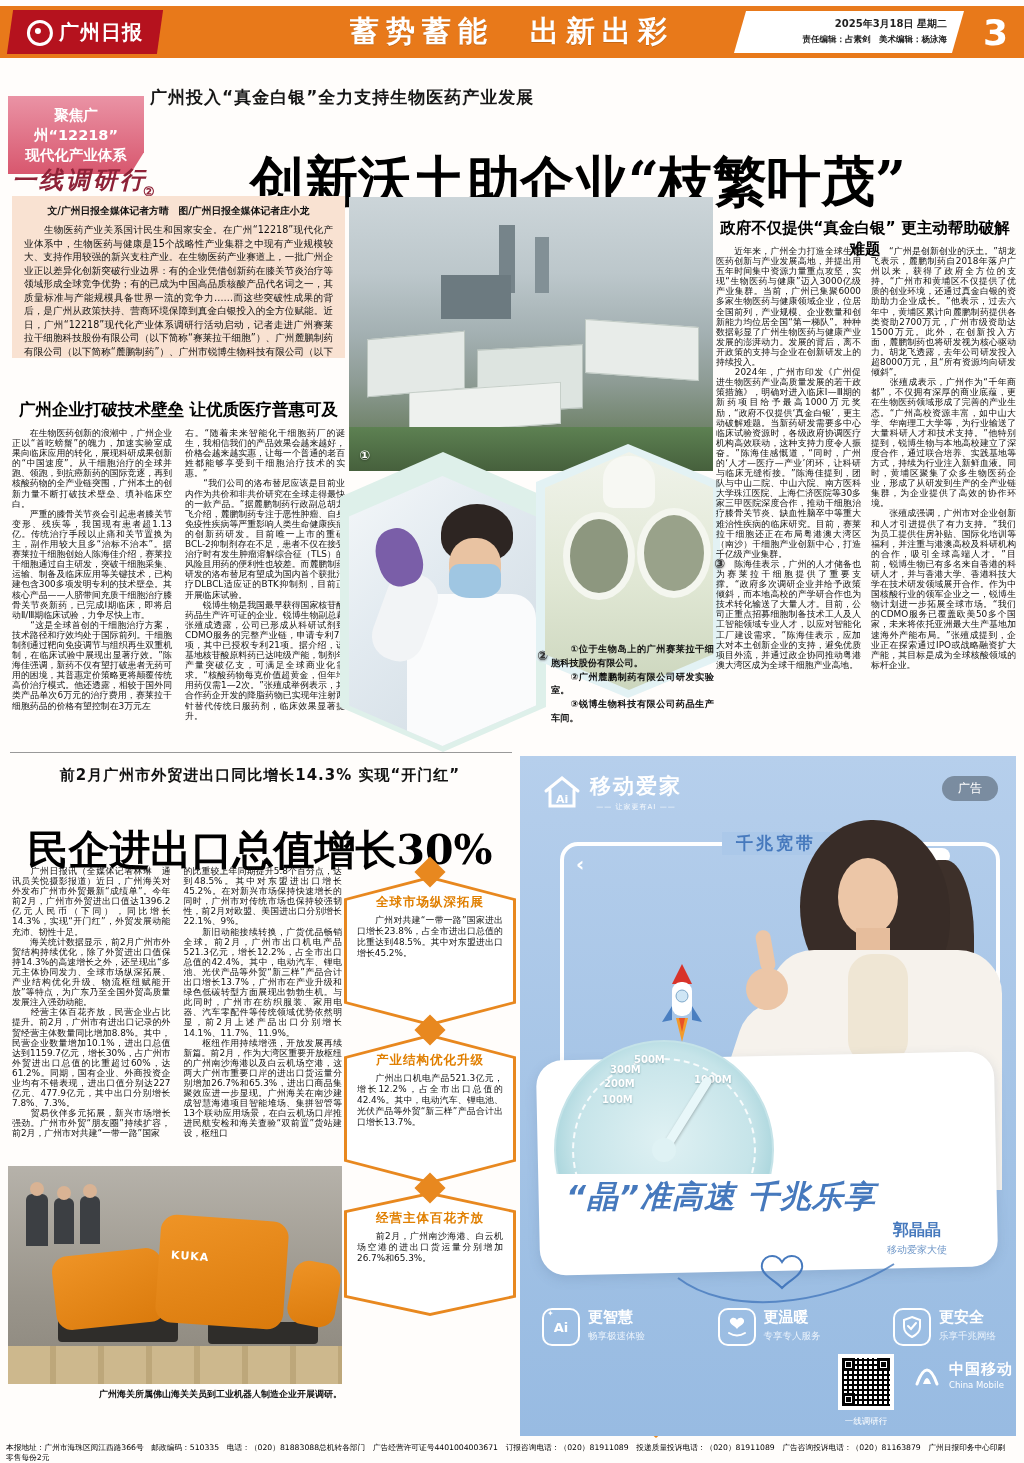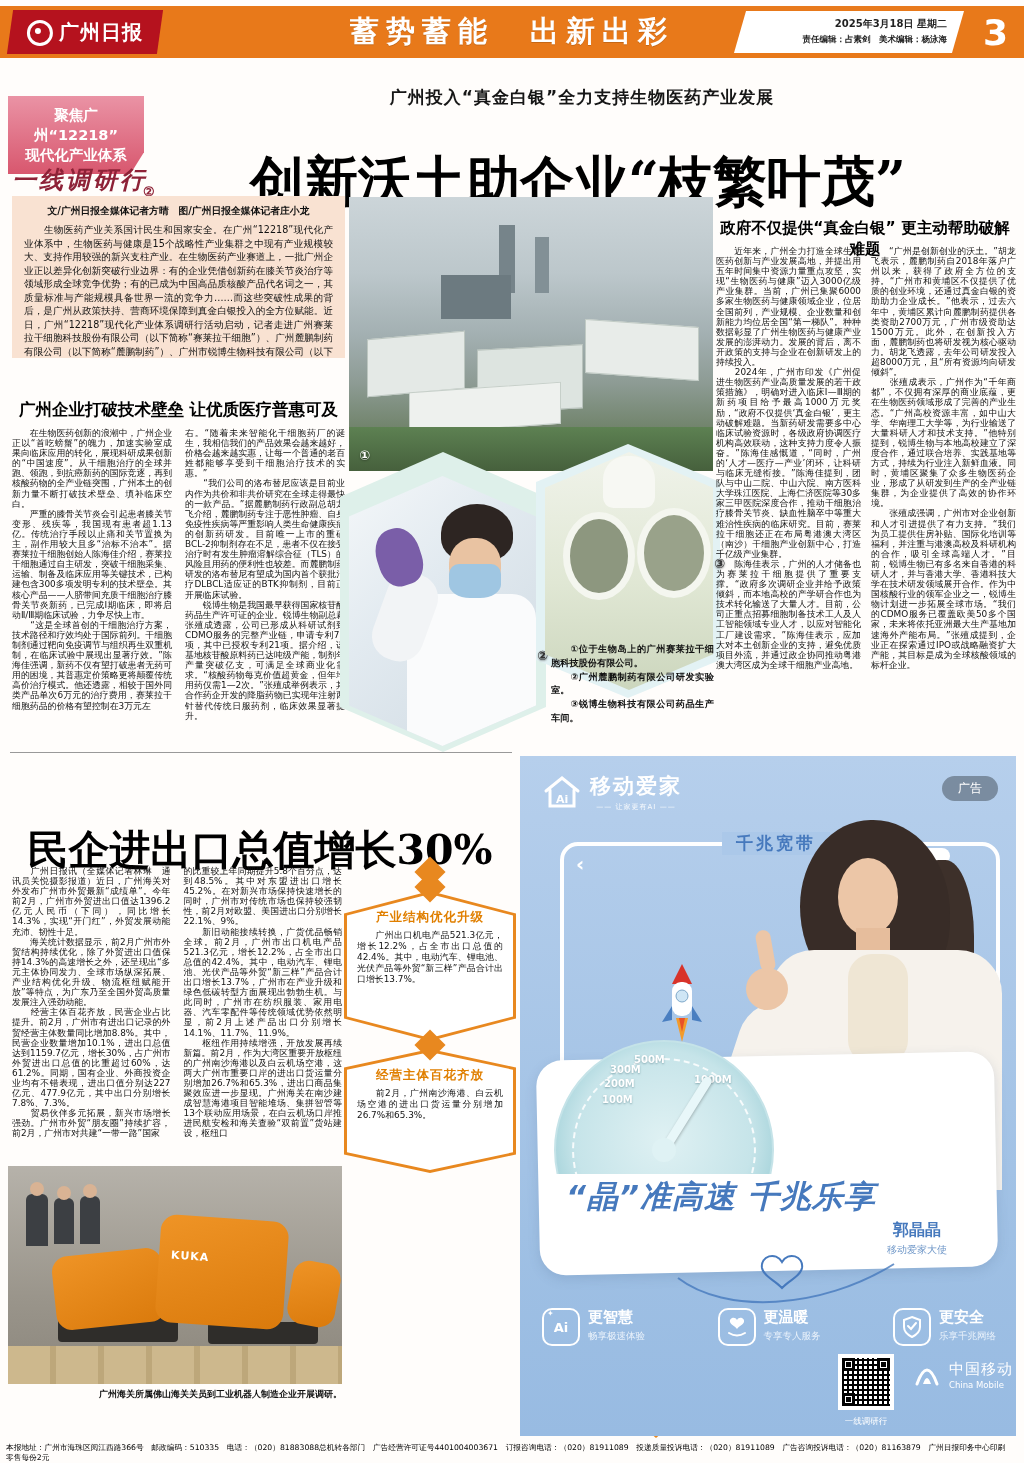--- a/index.html
+++ b/index.html
@@ -22,21 +22,21 @@
 .date-line2{font-size:8.5px;font-weight:700;margin-top:3px}
 .page-num{position:absolute;right:16px;top:0;height:52px;display:flex;align-items:center;color:#fff;font-size:36px;font-weight:800}
 
 .badge{position:absolute;left:8px;top:96px;width:136px;padding:9px 12px;box-sizing:border-box;
   background:linear-gradient(180deg,#ea93a5,#d8576e);color:#fff;text-align:center;font-weight:800;
   font-size:14.5px;line-height:20px;clip-path:polygon(0 0,100% 0,100% 72%,90% 100%,0 100%)}
 .series{position:absolute;left:12px;top:164px;color:#8e2237;font-size:24px;font-weight:800;font-style:italic;
   font-family:"DejaVu Serif","Liberation Serif",serif;letter-spacing:3px}
 .series-num{font-size:13px;font-style:normal;letter-spacing:0;display:inline-block;transform:translate(-4px,8px)}
 
-.kicker{position:absolute;left:150px;top:86px;width:864px;text-align:center;font-size:17px;font-weight:700;letter-spacing:1px;color:#161616}
+.kicker{position:absolute;left:150px;top:86px;width:864px;font-size:17px;font-weight:700;letter-spacing:1px;color:#161616}
 .headline{position:absolute;left:140px;top:110px;width:876px;text-align:center;font-size:54px;font-weight:900;
   font-family:"DejaVu Serif","Liberation Serif",serif;color:#000;letter-spacing:0px}
 
 .intro-box{position:absolute;left:12px;top:196px;width:333px;height:162px;background:#f9e2d2;padding:9px 12px;box-sizing:border-box;overflow:hidden}
 .byline{font-size:9.8px;text-align:center;margin-bottom:5px;font-weight:600}
 .lead{font-size:9.6px;line-height:13.5px;text-align:justify}
 .sec-head1{position:absolute;left:12px;top:399px;width:333px;text-align:center;font-size:16.5px;font-weight:800;color:#000}
 .sec-head2{position:absolute;left:714px;top:218px;width:302px;text-align:center;font-size:15.5px;font-weight:800;color:#000}
 .cols{position:absolute;display:flex;overflow:hidden}
 .cols .col{flex:1;font-size:8.9px;line-height:10.1px;text-align:justify}
@@ -146,21 +146,21 @@
 .ft1{font-size:15px;font-weight:800;color:#fff}
 .ft2{font-size:9.5px;color:#eaf2fb;margin-top:3px}
 .qr{position:absolute;left:318px;top:598px;width:56px;height:56px;background:#fff;padding:4px;box-sizing:border-box}
 .qr-pat{position:relative;width:100%;height:100%;
   background:repeating-linear-gradient(0deg,#000 0 2px,transparent 2px 5px),repeating-linear-gradient(90deg,#000 0 2px,#fff 2px 5px)}
 .qf{position:absolute;width:13px;height:13px;background:#fff;border:3px solid #000;box-sizing:border-box}
 .qf::after{content:"";position:absolute;inset:1px;background:#000}
 .qf-tl{left:0;top:0}.qf-tr{right:0;top:0}.qf-bl{left:0;bottom:0}
 .qr-label{position:absolute;left:298px;top:660px;width:96px;text-align:center;font-size:8.5px;color:#fff}
 .cmlogo{position:absolute;left:392px;top:604px;display:flex;gap:7px;align-items:center}
-.cm1{font-size:15px;font-weight:400;color:#fff;letter-spacing:1px}
+.cm1{font-size:15px;font-weight:700;color:#fff;letter-spacing:1px}
 .cm2{font-size:8.5px;color:#fff;margin-top:1px}
 
 .footer{position:absolute;left:6px;top:1443px;width:1014px;font-size:7.7px;color:#000}
 </style>
 </head>
 <body>
 
 <div class="page">
 
   <header class="masthead">
@@ -240,20 +240,21 @@
   <div class="cols" id="sec2-cols">
     <div class="col ml">　　近年来，广州全力打造全球生物医药创新与产业发展高地，并提出用五年时间集中资源力量重点攻坚，实现“生物医药与健康”迈入3000亿级产业集群。当前，广州已集聚6000多家生物医药与健康领域企业，位居全国前列，产业规模、企业数量和创新能力均位居全国“第一梯队”。种种数据彰显了广州生物医药与健康产业发展的澎湃动力。发展的背后，离不开政策的支持与企业在创新研发上的持续投入。
 　　2024年，广州市印发《广州促进生物医药产业高质量发展的若干政策措施》，明确对进入临床Ⅰ—Ⅲ期的新药项目给予最高1000万元奖励，“政府不仅提供‘真金白银’，更主动破解难题。当新药研发需要多中心临床试验资源时，各级政府协调医疗机构高效联动，这种支持力度令人振奋。”陈海佳感慨道，“同时，广州的‘人才—医疗—产业’闭环，让科研与临床无缝衔接。”陈海佳提到，团队与中山二院、中山六院、南方医科大学珠江医院、上海仁济医院等30多家三甲医院深度合作，推动干细胞治疗膝骨关节炎、缺血性脑卒中等重大难治性疾病的临床研究。目前，赛莱拉干细胞还正在布局粤港澳大湾区（南沙）干细胞产业创新中心，打造千亿级产业集群。
 　　陈海佳表示，广州的人才储备也为赛莱拉干细胞提供了重要支撑。“政府多次调研企业并给予政策倾斜，而本地高校的产学研合作也为技术转化输送了大量人才。目前，公司正重点招募细胞制备技术工人及人工智能领域专业人才，以应对智能化工厂建设需求。”陈海佳表示，应加大对本土创新企业的支持，避免优质项目外流，并通过政企协同推动粤港澳大湾区成为全球干细胞产业高地。</div>
     <div class="col ml">　　“广州是创新创业的沃土。”胡龙飞表示，麓鹏制药自2018年落户广州以来，获得了政府全方位的支持。“广州市和黄埔区不仅提供了优质的创业环境，还通过真金白银的资助助力企业成长。”他表示，过去六年中，黄埔区累计向麓鹏制药提供各类资助2700万元，广州市级资助达1500万元。此外，在创新投入方面，麓鹏制药也将研发视为核心驱动力。胡龙飞透露，去年公司研发投入超8000万元，且“所有资源均向研发倾斜”。
 　　张殖成表示，广州作为“千年商都”，不仅拥有深厚的商业底蕴，更在生物医药领域形成了完善的产业生态。“广州高校资源丰富，如中山大学、华南理工大学等，为行业输送了大量科研人才和技术支持。”他特别提到，锐博生物与本地高校建立了深度合作，通过联合培养、实践基地等方式，持续为行业注入新鲜血液。同时，黄埔区聚集了众多生物医药企业，形成了从研发到生产的全产业链集群，为企业提供了高效的协作环境。
 　　张殖成强调，广州市对企业创新和人才引进提供了有力支持。“我们为员工提供住房补贴、国际化培训等福利，并注重与港澳高校及科研机构的合作，吸引全球高端人才。”目前，锐博生物已有多名来自香港的科研人才，并与香港大学、香港科技大学在技术研发领域展开合作。作为中国核酸行业的领军企业之一，锐博生物计划进一步拓展全球市场。“我们的CDMO服务已覆盖欧美50多个国家，未来将依托亚洲最大生产基地加速海外产能布局。”张殖成提到，企业正在探索通过IPO或战略融资扩大产能，其目标是成为全球核酸领域的标杆企业。</div>
   </div>
 
   <div class="trade-rule"></div>
+  <div class="trade-kicker">前2月广州市外贸进出口同比增长14.3%  实现“开门红”</div>
   <h2 class="trade-headline">民企进出口总值增长30%</h2>
   <div class="cols" id="trade-cols">
     <div class="col ml">　　广州日报讯（全媒体记者林琳　通讯员关悦摄影报道）近日，广州海关对外发布广州市外贸最新“成绩单”。今年前2月，广州市外贸进出口值达1396.2亿元人民币（下同），同比增长14.3%，实现“开门红”，外贸发展动能充沛、韧性十足。
 　　海关统计数据显示，前2月广州市外贸结构持续优化，除了外贸进出口值保持14.3%的高速增长之外，还呈现出“多元主体协同发力、全球市场纵深拓展、产业结构优化升级、物流枢纽赋能开放”等特点，为广东乃至全国外贸高质量发展注入强劲动能。
 　　经营主体百花齐放，民营企业占比提升。前2月，广州市有进出口记录的外贸经营主体数量同比增加8.8%。其中，民营企业数量增加10.1%，进出口总值达到1159.7亿元，增长30%，占广州市外贸进出口总值的比重超过60%，达61.2%。同期，国有企业、外商投资企业均有不错表现，进出口值分别达227亿元、477.9亿元，其中出口分别增长7.8%、7.3%。
 　　贸易伙伴多元拓展，新兴市场增长强劲。广州市外贸“朋友圈”持续扩容，前2月，广州市对共建“一带一路”国家</div>
     <div class="col ml">的比重较上年同期提升5.8个百分点，达到48.5%。其中对东盟进出口增长45.2%。在对新兴市场保持快速增长的同时，广州市对传统市场也保持较强韧性，前2月对欧盟、美国进出口分别增长22.1%、9%。
 　　新旧动能接续转换，广货优品畅销全球。前2月，广州市出口机电产品521.3亿元，增长12.2%，占全市出口总值的42.4%。其中，电动汽车、锂电池、光伏产品等外贸“新三样”产品合计出口增长13.7%，广州市在产业升级和绿色低碳转型方面展现出勃勃生机。与此同时，广州市在纺织服装、家用电器、汽车零配件等传统领域优势依然明显，前2月上述产品出口分别增长14.1%、11.7%、11.9%。
 　　枢纽作用持续增强，开放发展再续新篇。前2月，作为大湾区重要开放枢纽的广州南沙海港以及白云机场空港，这两大广州市重要口岸的进出口货运量分别增加26.7%和65.3%，进出口商品集聚效应进一步显现。广州海关在南沙建成智慧海港项目智能堆场、集拼智管等13个联动应用场景，在白云机场口岸推进民航安检和海关查验“双前置”货站建设，枢纽口</div>
   </div>
@@ -268,20 +269,28 @@
     <div class="rb" style="left:46px;top:86px;width:110px;height:74px;transform:rotate(-6deg)"></div>
     <div class="rb" style="left:150px;top:52px;width:128px;height:108px;transform:rotate(4deg)">
       <span class="kuka">KUKA</span>
     </div>
     <div class="rb" style="left:282px;top:96px;width:48px;height:64px;transform:rotate(10deg)"></div>
   </div>
   <div class="robot-cap">广州海关所属佛山海关关员到工业机器人制造企业开展调研。</div>
 
   <div class="hexcol">
     <div class="conn"></div>
+    <div class="hexbox hb2">
+      <div class="hexo hex"></div>
+        <div class="hexi hex"></div>
+      <div class="hexc">
+        <div class="hext">全球市场纵深拓展</div>
+        <div class="hexp ml">　　广州对共建“一带一路”国家进出口增长23.8%，占全市进出口总值的比重达到48.5%。其中对东盟进出口增长45.2%。</div>
+      </div>
+    </div>
     <div class="conn"></div>
     <div class="hexbox hb3">
       <div class="hexo hex"></div>
         <div class="hexi hex"></div>
       <div class="hexc">
         <div class="hext">产业结构优化升级</div>
         <div class="hexp ml">　　广州出口机电产品521.3亿元，增长12.2%，占全市出口总值的42.4%。其中，电动汽车、锂电池、光伏产品等外贸“新三样”产品合计出口增长13.7%。</div>
       </div>
     </div>
     <div class="conn"></div>

